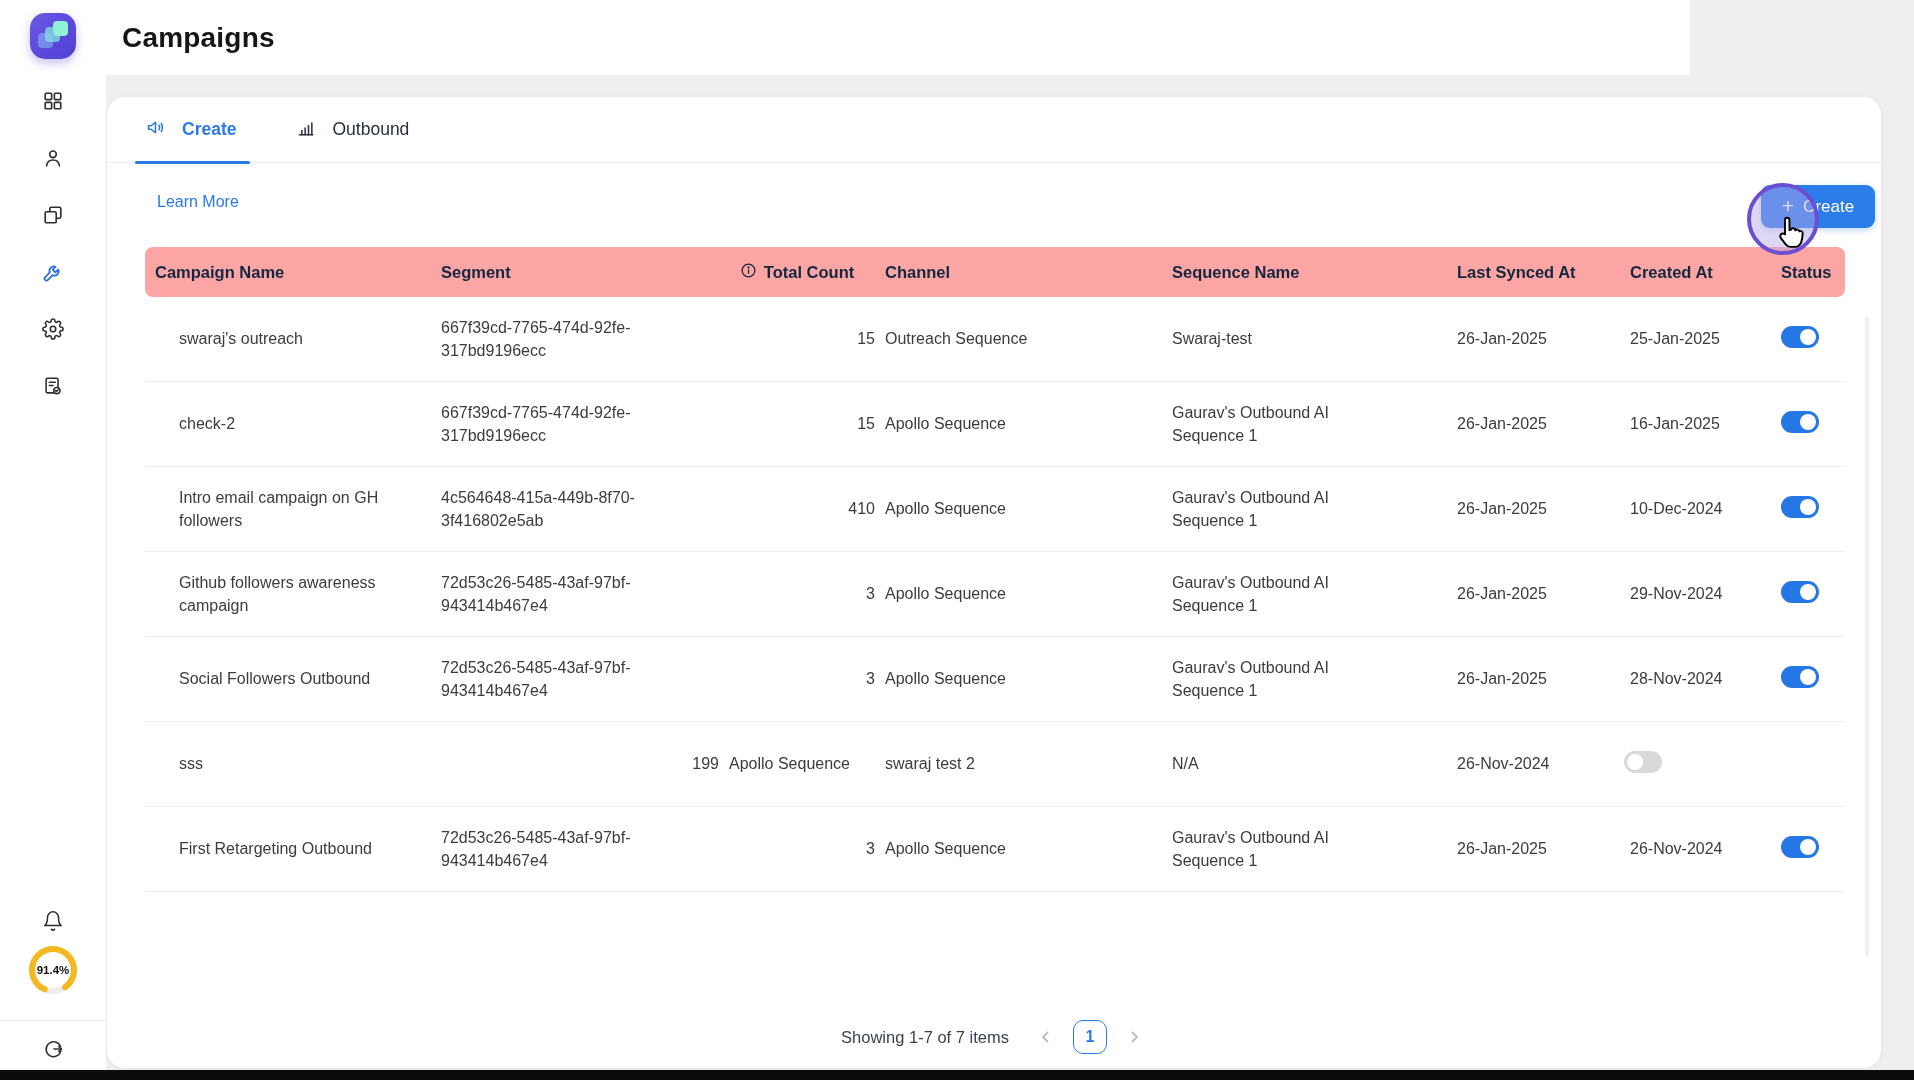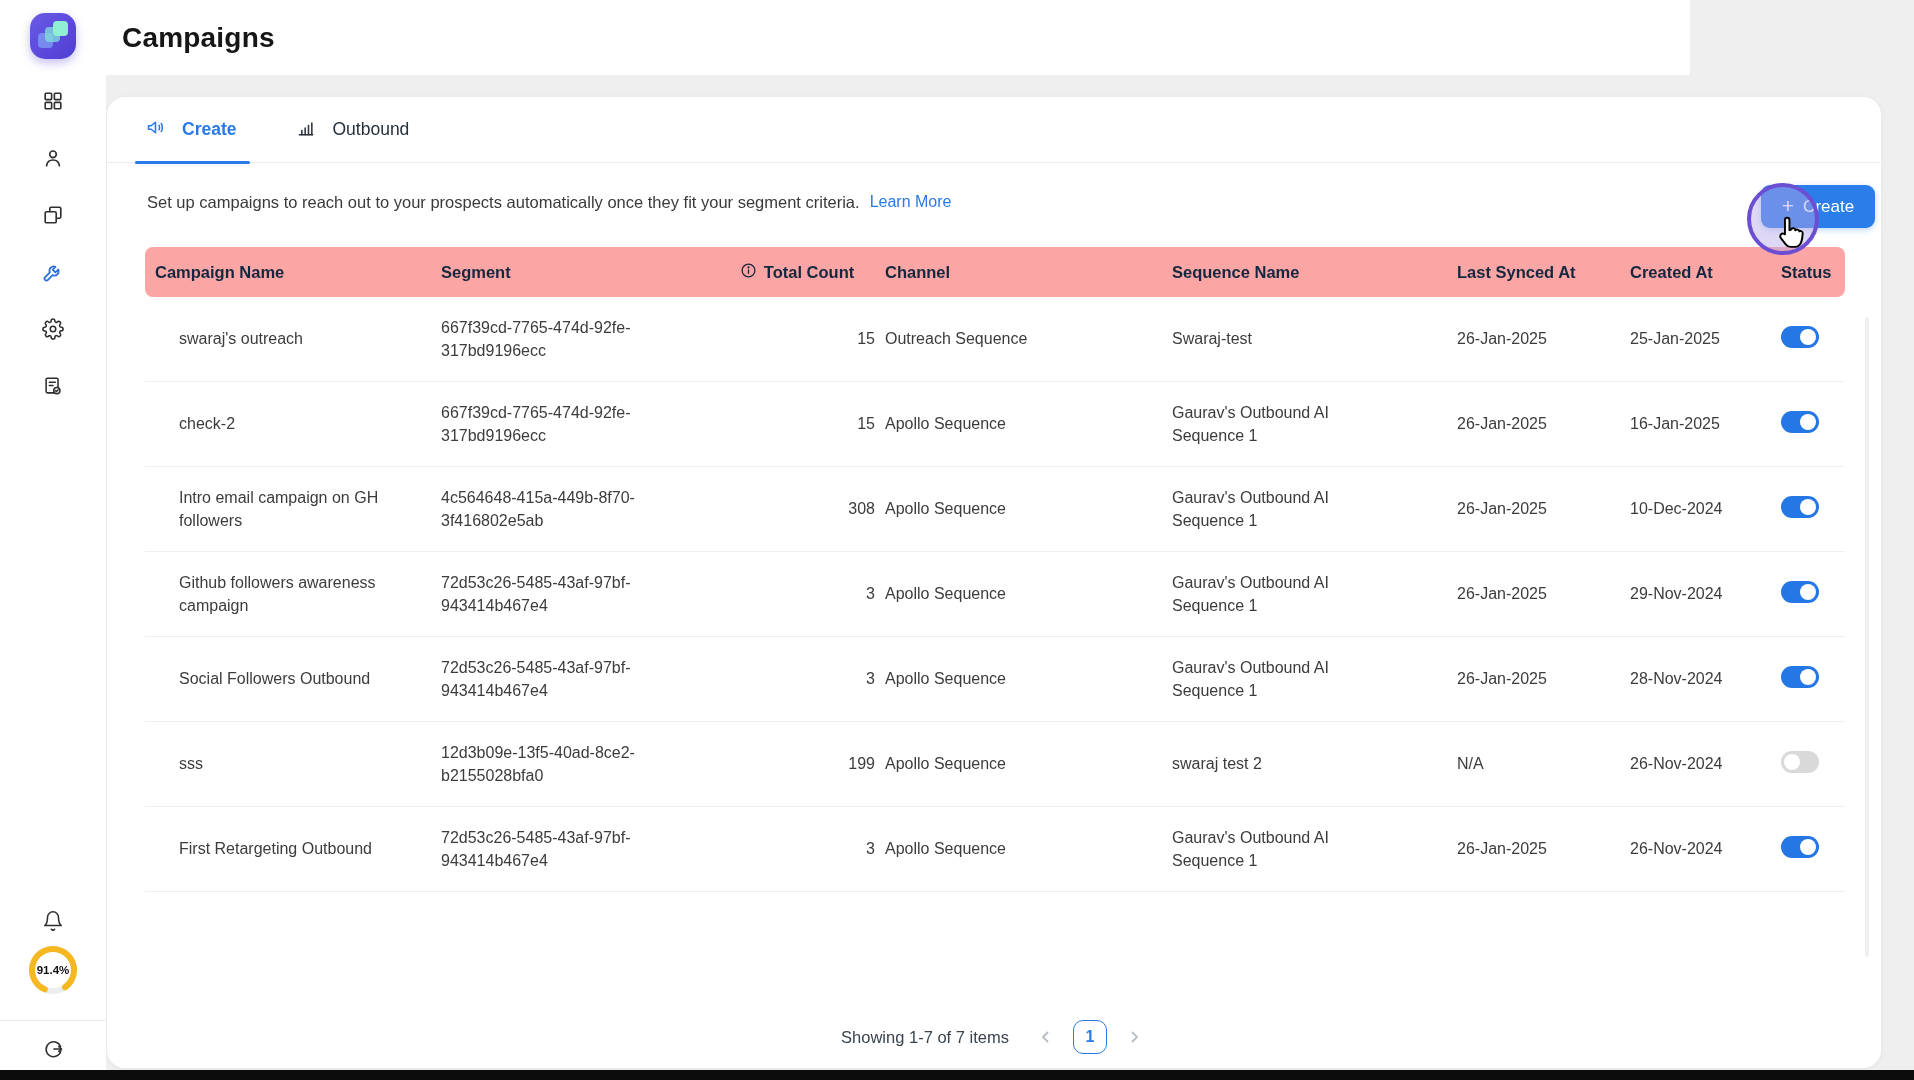--- a/index.html
+++ b/index.html
@@ -209,21 +209,20 @@
             <path d="M11 20v-8"></path>
             <path d="M15 20v-11"></path>
             <path d="M19 20v-14"></path>
         </svg>
       </span>
       <span class="tab-label">Outbound</span>
     </div>
   </div>
 
   <div class="intro-row">
-    <span class="intro-text">Set up campaigns to reach out to your prospects automatically once they fit your segment criteria.</span>
     <a class="learn-more">Learn More</a>
     <button class="create-btn">
       <span class="plus">+</span>
       <span>Create</span>
     </button>
   </div>
 
   <div class="click-ring">
     <span class="cursor-hand">
       <svg width="32" height="36" viewBox="0 0 24 28">
@@ -287,21 +286,21 @@
       <div class="cell c-status"><span class="toggle" data-state="on"></span></div>
     </div>
 
     <div class="trow">
       <div class="cell c-name">
           <div class="inner">Intro email campaign on GH followers</div>
         </div>
       <div class="cell c-seg">
           <div class="inner">4c564648-415a-449b-8f70-3f416802e5ab</div>
         </div>
-      <div class="cell c-count">308</div>
+      <div class="cell c-count">410</div>
       <div class="cell">Apollo Sequence</div>
       <div class="cell c-seq">
           <div class="inner">Gaurav's Outbound AI Sequence 1</div>
         </div>
       <div class="cell">26-Jan-2025</div>
       <div class="cell">10-Dec-2024</div>
       <div class="cell c-status"><span class="toggle" data-state="on"></span></div>
     </div>
 
     <div class="trow">
@@ -334,23 +333,20 @@
           <div class="inner">Gaurav's Outbound AI Sequence 1</div>
         </div>
       <div class="cell">26-Jan-2025</div>
       <div class="cell">28-Nov-2024</div>
       <div class="cell c-status"><span class="toggle" data-state="on"></span></div>
     </div>
 
     <div class="trow">
       <div class="cell c-name">
           <div class="inner">sss</div>
-        </div>
-      <div class="cell c-seg">
-          <div class="inner">12d3b09e-13f5-40ad-8ce2-b2155028bfa0</div>
         </div>
       <div class="cell c-count">199</div>
       <div class="cell">Apollo Sequence</div>
       <div class="cell c-seq">
           <div class="inner">swaraj test 2</div>
         </div>
       <div class="cell">N/A</div>
       <div class="cell">26-Nov-2024</div>
       <div class="cell c-status"><span class="toggle" data-state="off"></span></div>
     </div>

